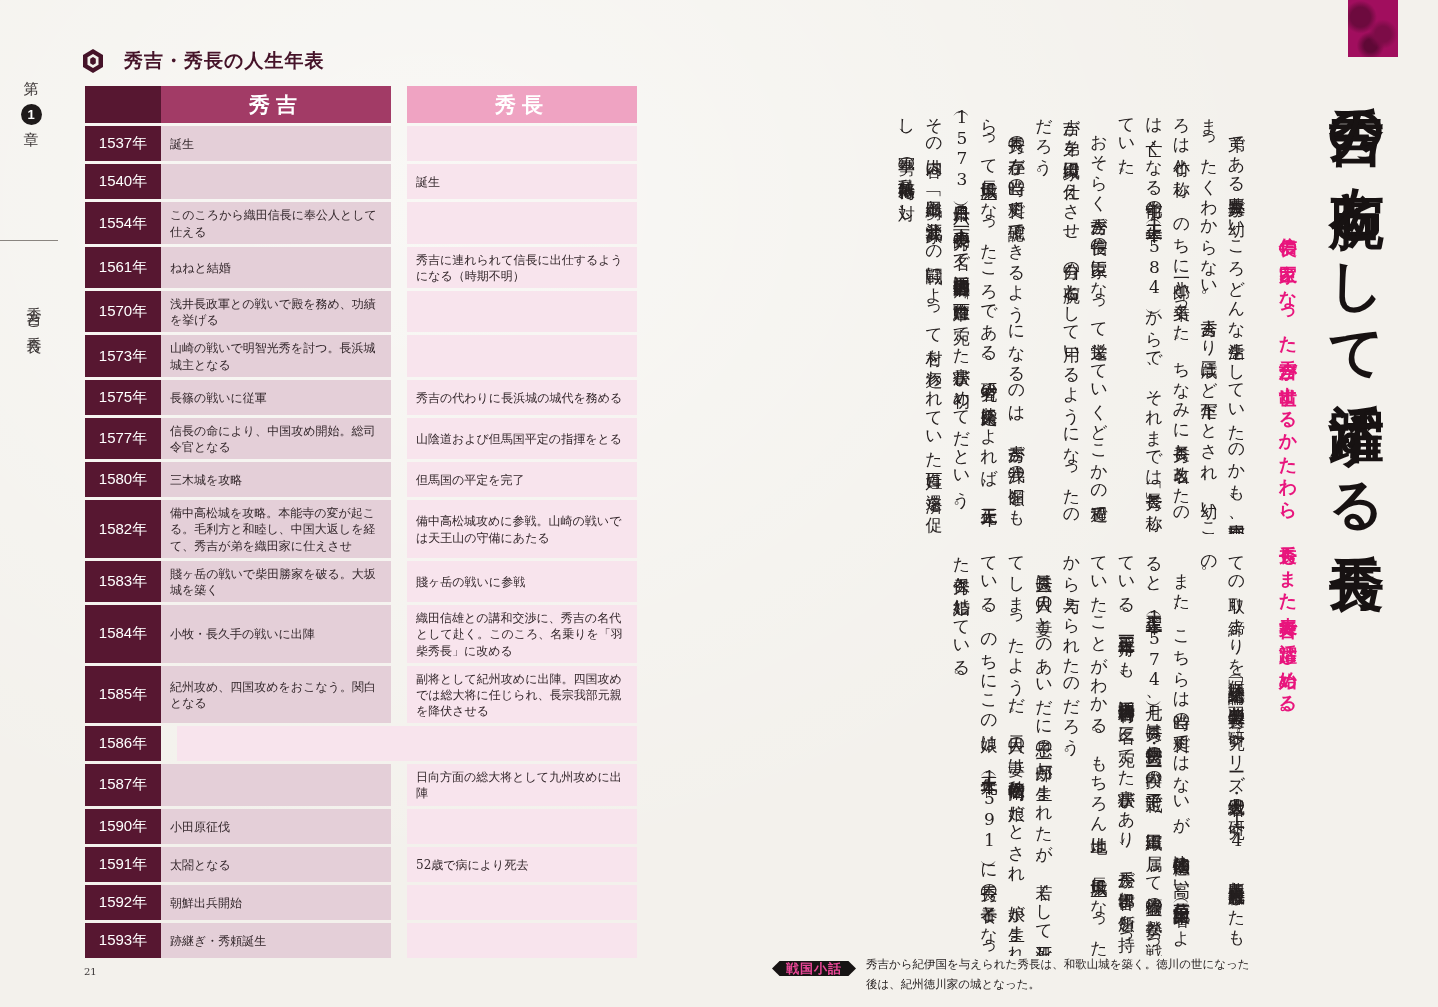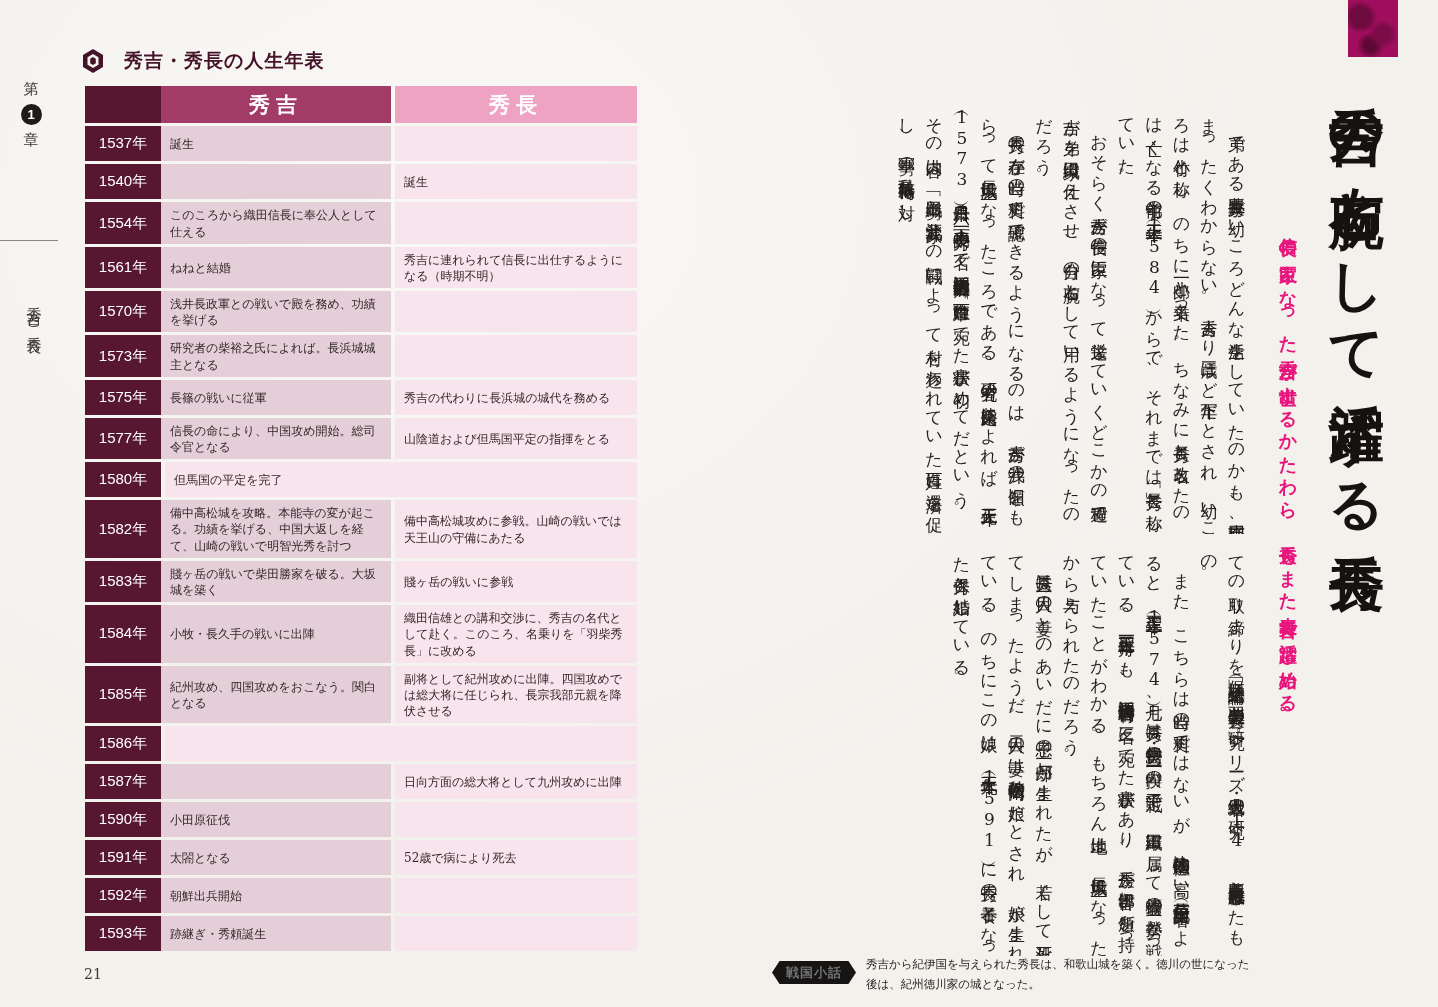--- a/index.html
+++ b/index.html
@@ -29,28 +29,28 @@
   .table-head { position:absolute; left:82px; top:48px; display:flex; align-items:center; gap:20px; }
   .hexicon { width:22px; height:24px; }
   .table-title { font-family:"Liberation Sans",sans-serif; font-weight:bold; font-size:19px; color:#451329; letter-spacing:1px; }
 
   .timeline { position:absolute; left:85px; top:86px; width:552px; }
   .t-row { display:flex; margin-bottom:3px; }
   .t-year { flex:0 0 76px; background:#571731; color:#fff; font-family:"Liberation Sans",sans-serif;
     font-size:15px; display:flex; align-items:center; justify-content:center; padding:8px 2px; }
   .t-cell { font-size:12px; line-height:1.35; padding:5px 9px 4px; display:flex; flex-direction:column; justify-content:center; color:#33272b; min-height:28px; }
   .t-cell.hideyoshi { flex:0 0 230px; background:#e4cfd8; }
-  .t-cell.hidenaga { flex:1 1 auto; margin-left:4px; background:#f8e4ed; }
+  .t-cell.hidenaga { flex:1 1 auto; margin-left:16px; background:#f8e4ed; }
   .t-row.header .t-year { background:#571731; min-height:36px; }
   .t-row.header .t-cell { justify-content:center; align-items:center; min-height:36px;
     font-family:Liberation Sans, sans-serif; font-weight:bold; font-size:21px; color:#fff; letter-spacing:6px; }
   .t-row.header .t-cell.hideyoshi { background:#a23b66; }
   .t-row.header .t-cell.hidenaga { background:#efa3c2; }
 
-  .page-num { position:absolute; font-size:14px; color:#3c3838; font-family:"DejaVu Serif",serif; }
+  .page-num { position:absolute; font-size:10px; color:#3c3838; font-family:"DejaVu Serif",serif; }
   .page-num.pn-left { left:84px; top:966px; }
   .page-num.pn-right { left:1384px; top:1010px; }
 
   
   .deco-img { position:absolute; left:1348px; top:0; width:50px; height:57px;
     background:
       radial-gradient(circle at 25% 30%, #6d0a3e 0 18%, rgba(0,0,0,0) 30%),
       radial-gradient(circle at 70% 60%, #7c0c47 0 16%, rgba(0,0,0,0) 30%),
       radial-gradient(circle at 45% 80%, #5f0836 0 12%, rgba(0,0,0,0) 26%),
       #a10e5e;
@@ -63,23 +63,23 @@
     font-size:18px; font-weight:bold; color:#e8157d; letter-spacing:2px; line-height:36px; }
 
   .vbody { position:absolute; writing-mode:vertical-rl; text-orientation:upright;
     font-size:17px; letter-spacing:0.8px; line-height:27.5px; color:#241f1f; overflow:hidden; }
   .vbody p { margin:0; }
   .vbody p.indent { text-indent:1em; }
   #band1 { left:776px; top:106px; width:474px; height:428px; }
   #band2 { left:776px; top:544px; width:474px; height:412px; }
 
   
-  .foot-badge { position:absolute; left:772px; top:961px; width:84px; height:23px; background:#171414;
+  .foot-badge { position:absolute; left:772px; top:961px; width:84px; height:15px; background:#171414;
     clip-path:polygon(9% 0, 91% 0, 100% 50%, 91% 100%, 9% 100%, 0 50%);
-    color:#737373; font-family:"Liberation Sans",sans-serif; font-weight:bold; font-size:13px;
+    color:#ec4899; font-family:"Liberation Sans",sans-serif; font-weight:bold; font-size:13px;
     display:flex; align-items:center; justify-content:center; letter-spacing:1px; }
   .foot-note { position:absolute; left:866px; top:954px; width:392px;
     font-family:"Liberation Sans",sans-serif; font-size:11.5px; line-height:1.75; color:#262121; }
 </style>
 </head>
 <body>
 
 <div class="spread">
 
   <div class="chapter-tab">
@@ -125,40 +125,41 @@
         <div class="t-cell hideyoshi">ねねと結婚</div>
         <div class="t-cell hidenaga">秀吉に連れられて信長に出仕するようになる（時期不明）</div>
       </div>
       <div class="t-row">
         <div class="t-year">1570年</div>
         <div class="t-cell hideyoshi">浅井長政軍との戦いで殿を務め、功績を挙げる</div>
         <div class="t-cell hidenaga"></div>
       </div>
       <div class="t-row">
         <div class="t-year">1573年</div>
-        <div class="t-cell hideyoshi">研究者の柴裕之氏によれば。長浜城城主となる</div>
+        <div class="t-cell hideyoshi">山崎の戦いで明智光秀を討つ。長浜城城主となる</div>
         <div class="t-cell hidenaga"></div>
       </div>
       <div class="t-row">
         <div class="t-year">1575年</div>
         <div class="t-cell hideyoshi">長篠の戦いに従軍</div>
         <div class="t-cell hidenaga">秀吉の代わりに長浜城の城代を務める</div>
       </div>
       <div class="t-row">
         <div class="t-year">1577年</div>
         <div class="t-cell hideyoshi">信長の命により、中国攻め開始。総司令官となる</div>
         <div class="t-cell hidenaga">山陰道および但馬国平定の指揮をとる</div>
       </div>
       <div class="t-row">
         <div class="t-year">1580年</div>
+        <div class="t-cell hideyoshi">三木城を攻略</div>
         <div class="t-cell hidenaga">但馬国の平定を完了</div>
       </div>
       <div class="t-row">
         <div class="t-year">1582年</div>
-        <div class="t-cell hideyoshi">備中高松城を攻略。本能寺の変が起こる。功績を挙げる、中国大返しを経て、山崎の戦いで明智光秀を討つ</div>
+        <div class="t-cell hideyoshi">備中高松城を攻略。本能寺の変が起こる。毛利方と和睦し、中国大返しを経て、秀吉が弟を織田家に仕えさせ</div>
         <div class="t-cell hidenaga">備中高松城攻めに参戦。山崎の戦いでは天王山の守備にあたる</div>
       </div>
       <div class="t-row">
         <div class="t-year">1583年</div>
         <div class="t-cell hideyoshi">賤ヶ岳の戦いで柴田勝家を破る。大坂城を築く</div>
         <div class="t-cell hidenaga">賤ヶ岳の戦いに参戦</div>
       </div>
       <div class="t-row">
         <div class="t-year">1584年</div>
         <div class="t-cell hideyoshi">小牧・長久手の戦いに出陣</div>

